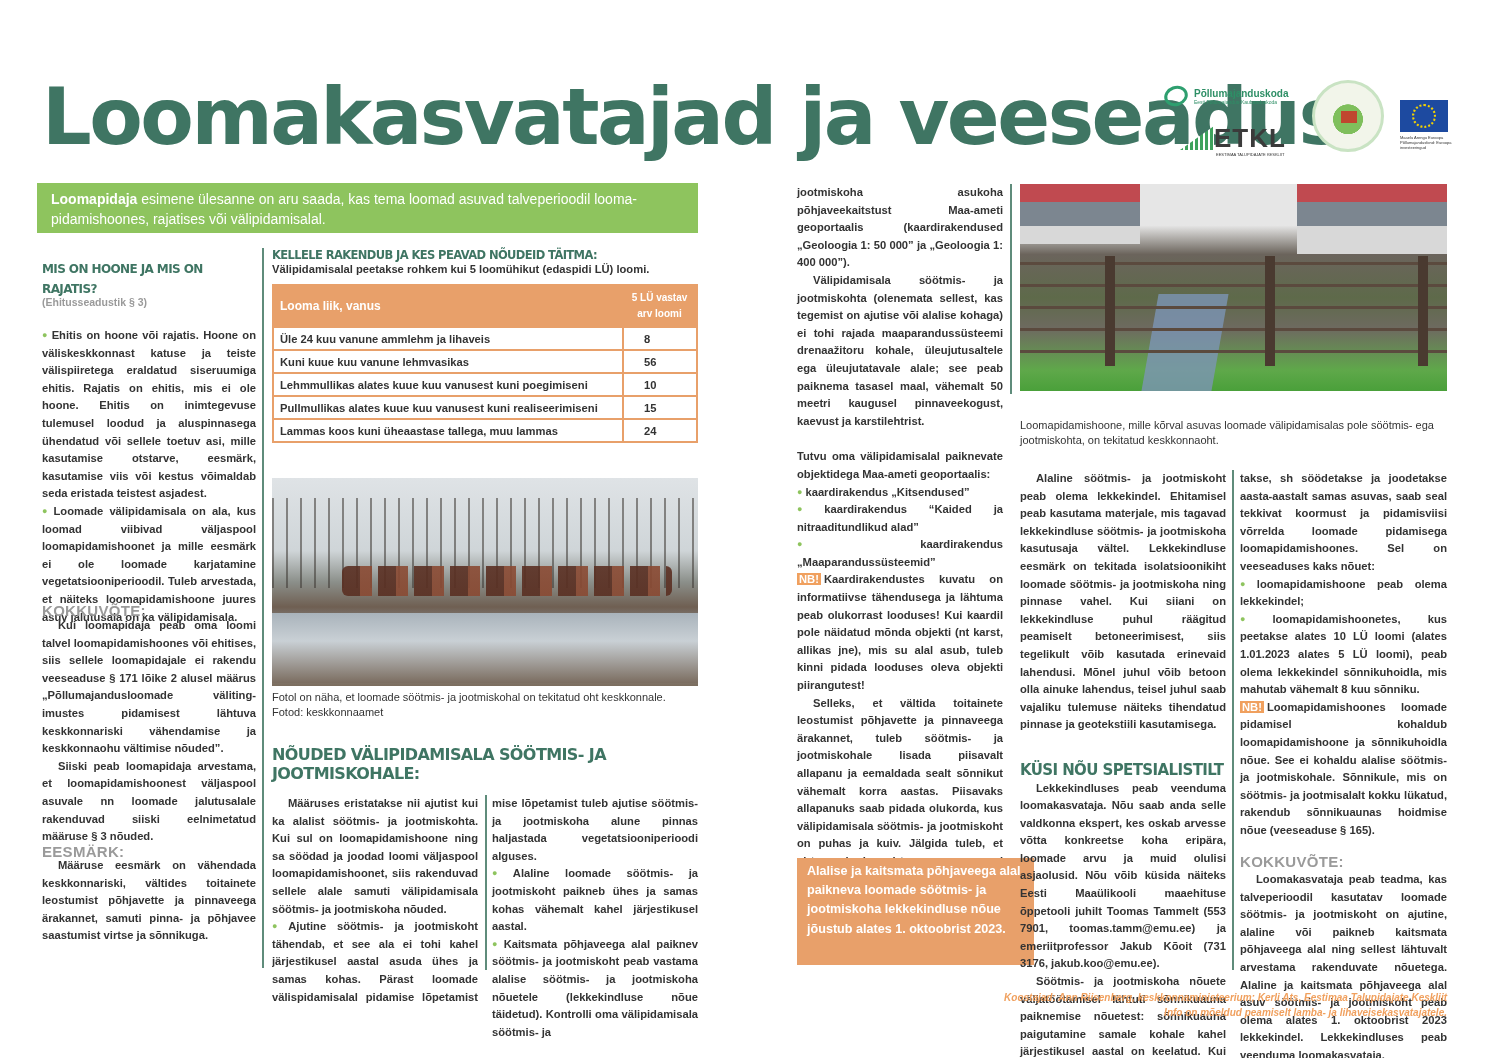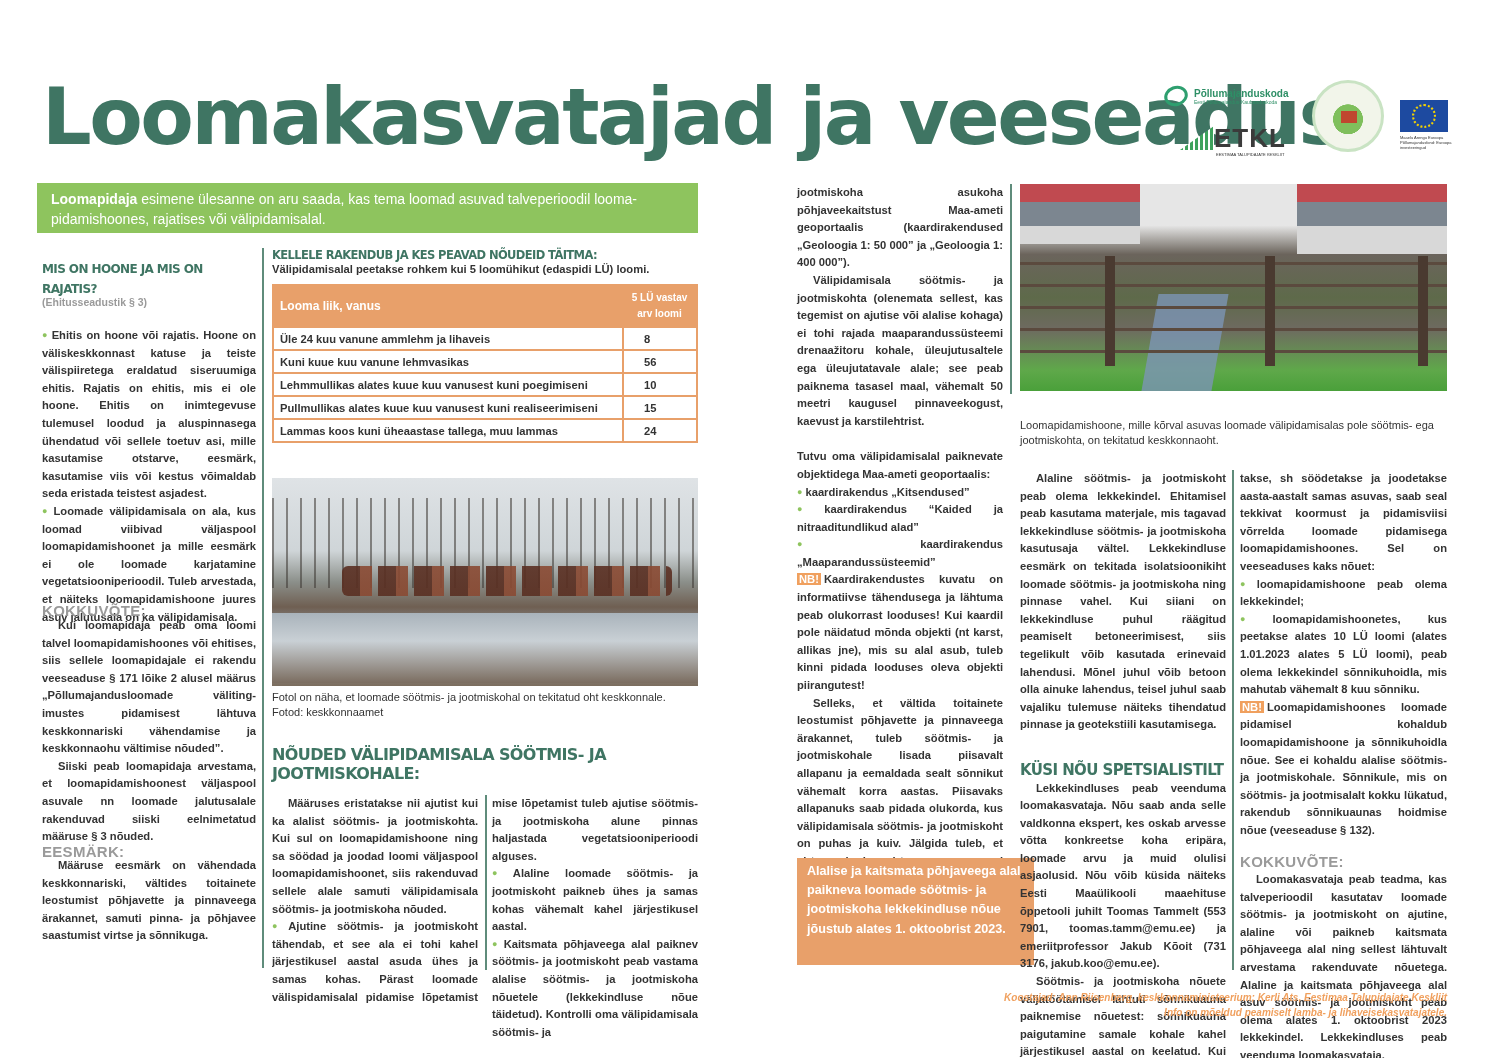--- a/index.html
+++ b/index.html
@@ -199,21 +199,21 @@
   <p class="indent">Lekkekindluses peab veenduma loomakasvataja. Nõu saab anda selle valdkonna ekspert, kes oskab arvesse võtta konkreetse koha eripära, loomade arvu ja muid olulisi asjaolusid. Nõu võib küsida näiteks Eesti Maaülikooli maaehituse õppetooli juhilt Toomas Tammelt (553 7901, toomas.tamm@emu.ee) ja emeriitprofessor Jakub Kõoit (731 3176, jakub.koo@emu.ee).</p>
   <p class="indent">Söötmis- ja jootmiskoha nõuete väljatöötamisel lähtuti sõnnikuauna paiknemise nõuetest: sõnnikuauna paigutamine samale kohale kahel järjestikusel aastal on keelatud. Kui aga loomi pee-</p>
 </div>
 
 <div class="abs vline" style="left:1232px;top:470px;height:500px;"></div>
 
 <div class="abs col-text" style="left:1240px;top:470px;width:207px;">
   <p>takse, sh söödetakse ja joodetakse aasta-aastalt samas asuvas, saab seal tekkivat koormust ja pidamisviisi võrrelda loomade pidamisega loomapidamishoones. Sel on veeseaduses kaks nõuet:</p>
   <p class="bullet">loomapidamishoone peab olema lekkekindel;</p>
   <p class="bullet">loomapidamishoonetes, kus peetakse alates 10 LÜ loomi (alates 1.01.2023 alates 5 LÜ loomi), peab olema lekkekindel sõnnikuhoidla, mis mahutab vähemalt 8 kuu sõnniku.</p>
-  <p><span class="nb">NB!</span><span>Loomapidamishoones loomade pidamisel kohaldub loomapidamishoone ja sõnnikuhoidla nõue. See ei kohaldu alalise söötmis- ja jootmiskohale. Sõnnikule, mis on söötmis- ja jootmisalalt kokku lükatud, rakendub sõnnikuaunas hoidmise nõue (veeseaduse § 132).</span></p>
+  <p><span class="nb">NB!</span><span>Loomapidamishoones loomade pidamisel kohaldub loomapidamishoone ja sõnnikuhoidla nõue. See ei kohaldu alalise söötmis- ja jootmiskohale. Sõnnikule, mis on söötmis- ja jootmisalalt kokku lükatud, rakendub sõnnikuaunas hoidmise nõue (veeseaduse § 165).</span></p>
   <p class="h-gray" style="margin-top:14px;">KOKKUVÕTE:</p>
   <p class="indent">Loomakasvataja peab teadma, kas talveperioodil kasutatav loomade söötmis- ja jootmiskoht on ajutine, alaline või paikneb kaitsmata põhjaveega alal ning sellest lähtuvalt arvestama rakenduvate nõuetega. Alaline ja kaitsmata põhjaveega alal asuv söötmis- ja jootmiskoht peab olema alates 1. oktoobrist 2023 lekkekindel. Lekkekindluses peab veenduma loomakasvataja.</p>
 </div>
 
 <div class="abs footer">
   <div><b>Koostajad:</b><span> Ann Riisenberg, keskkonnaministeerium; Kerli Ats, Eestimaa Talupidajate Keskliit</span></div>
   <div>Info on mõeldud peamiselt lamba- ja lihaveisekasvatajatele.</div>
 </div>
 
 </body></html>

